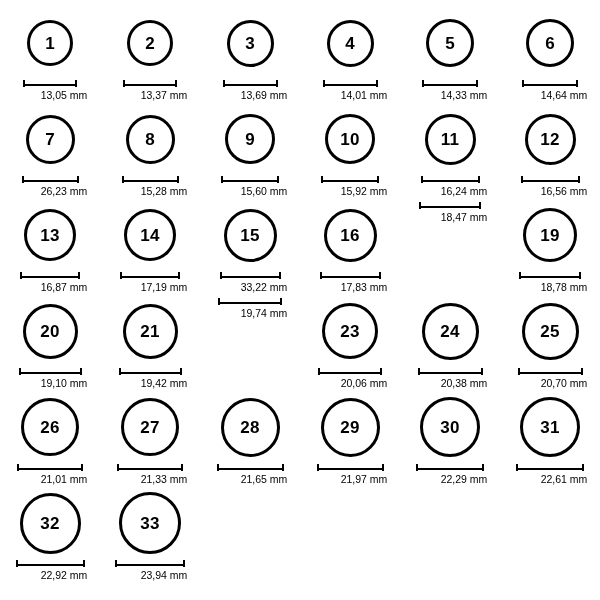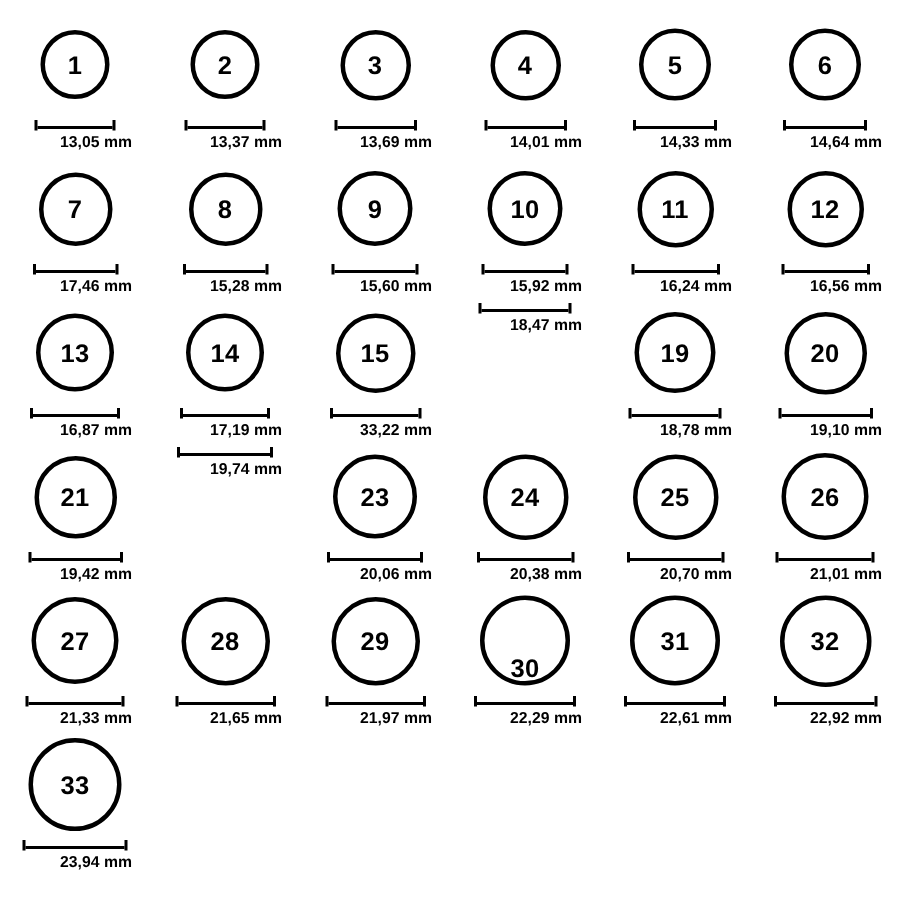--- a/index.html
+++ b/index.html
@@ -76,21 +76,21 @@
     content: "";
     position: absolute;
     left: 0;
     right: 0;
     top: 50%;
     border-top: 2px solid #000000;
   }
   .dim-text {
     margin-top: 2px;
     font-size: 10.5px;
-    font-weight: bold;
+    font-weight: normal;
     color: #000000;
     white-space: nowrap;
     margin-left: 28px;
   }
 </style>
 </head>
 <body>
 
 <div id="chart">
   <div class="grid" id="ring-grid">
@@ -161,21 +161,21 @@
         </div>
       </div>
       <div class="cell">
         <div class="ring-wrap">
           <div class="ring" style="width: 49px; height: 49px;">
             <span class="ring-label">7</span>
           </div>
         </div>
         <div class="dim">
           <div class="dim-line" style="width: 57px;"></div>
-          <div class="dim-text">17,46 mm</div>
+          <div class="dim-text">26,23 mm</div>
         </div>
       </div>
       <div class="cell">
         <div class="ring-wrap">
           <div class="ring" style="width: 49px; height: 49px;">
             <span class="ring-label">8</span>
           </div>
         </div>
         <div class="dim">
           <div class="dim-line" style="width: 57px;"></div>
@@ -253,20 +253,31 @@
           <div class="ring" style="width: 53px; height: 53px;">
             <span class="ring-label">15</span>
           </div>
         </div>
         <div class="dim">
           <div class="dim-line" style="width: 61px;"></div>
           <div class="dim-text">33,22 mm</div>
         </div>
       </div>
       <div class="cell">
+        <div class="ring-wrap">
+          <div class="ring" style="width: 53px; height: 53px;">
+            <span class="ring-label">16</span>
+          </div>
+        </div>
+        <div class="dim">
+          <div class="dim-line" style="width: 61px;"></div>
+          <div class="dim-text">17,83 mm</div>
+        </div>
+      </div>
+      <div class="cell">
         <div class="dim">
           <div class="dim-line" style="width: 62px;"></div>
           <div class="dim-text">18,47 mm</div>
         </div>
       </div>
       <div class="cell">
         <div class="ring-wrap">
           <div class="ring" style="width: 54px; height: 54px;">
             <span class="ring-label">19</span>
           </div>
@@ -376,21 +387,21 @@
             <span class="ring-label">29</span>
           </div>
         </div>
         <div class="dim">
           <div class="dim-line" style="width: 67px;"></div>
           <div class="dim-text">21,97 mm</div>
         </div>
       </div>
       <div class="cell">
         <div class="ring-wrap">
-          <div class="ring" style="width: 60px; height: 60px; align-items: flex-end;">
+          <div class="ring" style="width: 60px; height: 60px;">
             <span class="ring-label">30</span>
           </div>
         </div>
         <div class="dim">
           <div class="dim-line" style="width: 68px;"></div>
           <div class="dim-text">22,29 mm</div>
         </div>
       </div>
       <div class="cell">
         <div class="ring-wrap">

